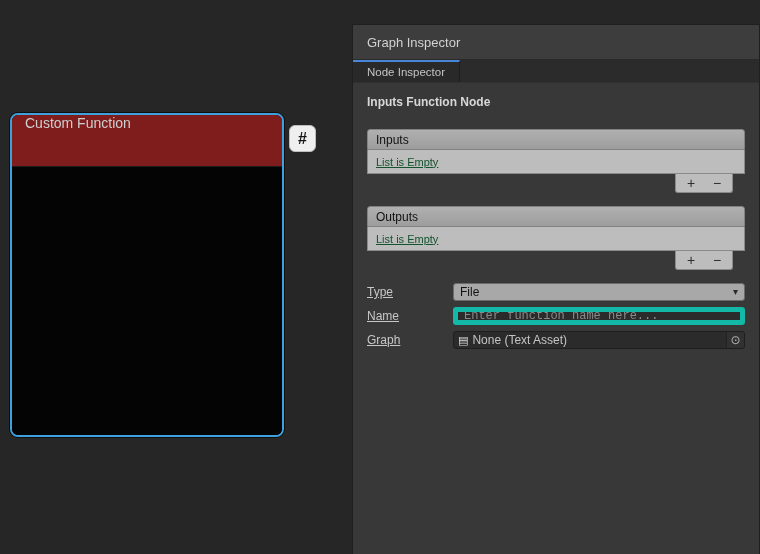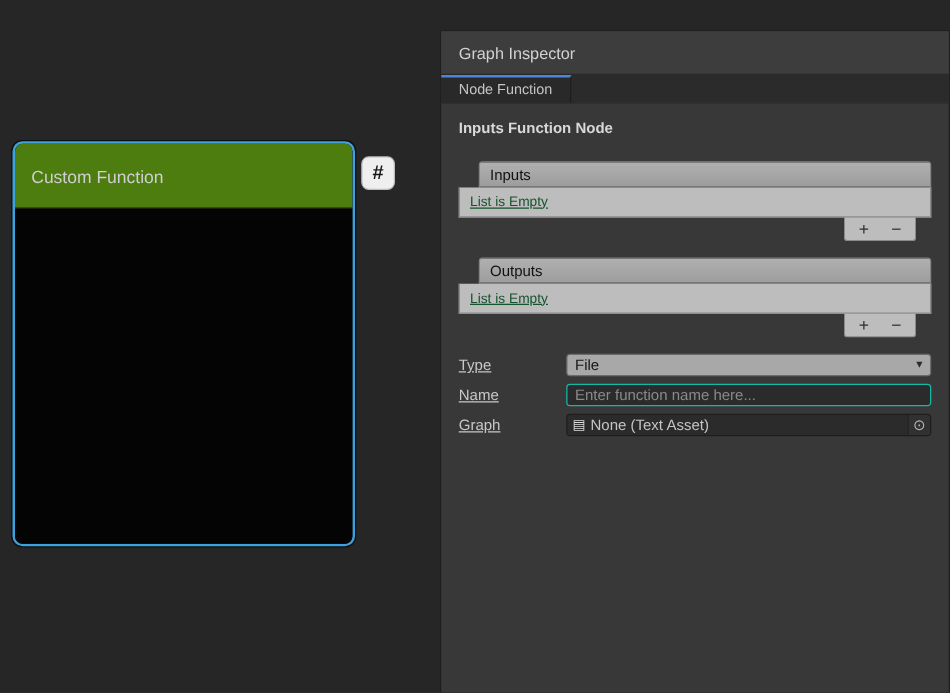--- a/index.html
+++ b/index.html
@@ -12,22 +12,22 @@
   .canvas{position:absolute;left:0;top:0;width:760px;height:554px;background:#262626;}
 
   
   .node{
     position:absolute;left:10px;top:113px;width:274px;height:324px;
     box-sizing:border-box;border:2px solid #3ea0dc;border-radius:8px;
     background:#040404;overflow:hidden;
     box-shadow:0 0 0 1px rgba(0,0,0,.6);
   }
   .node-header{
-    height:51px;background:#4d7c0f;border-bottom:1px solid #1d1d1d;
-    display:flex;align-items:center;padding:0 13px;
+    height:51px;background:#7f1d1d;border-bottom:1px solid #1d1d1d;
+    display:flex;padding:0 13px;
   }
   .node-title{color:#cfcfcf;font-size:14px;}
   .node-body{height:100%;background:#040404;}
 
   .hash-badge{
     position:absolute;left:289px;top:125px;width:27px;height:27px;
     background:#efefef;border:1px solid #bdbdbd;border-radius:6px;
     display:flex;align-items:center;justify-content:center;
     color:#161616;font-size:16px;font-weight:bold;box-sizing:border-box;
   }
@@ -54,21 +54,21 @@
   }
   .tab.active{border-top:2px solid #4a86d8;background:#292929;}
   .content{flex:1;padding:0 14px;overflow:hidden;}
   .section-heading{margin-top:12px;font-size:12px;font-weight:bold;color:#d8d8d8;}
 
   
   .rlist{margin-top:20px;}
   .rlist-header{
     height:21px;background:linear-gradient(#b0b0b0,#9d9d9d);
     border:1px solid #828282;border-radius:3px 3px 0 0;box-sizing:border-box;
-    display:flex;align-items:center;padding:0 8px;font-size:12px;color:#111;margin-left:16px;
+    display:flex;align-items:center;padding:0 8px;font-size:12px;color:#111;
   }
   .rlist-body{
     background:#bdbdbd;border:1px solid #8a8a8a;border-top:none;box-sizing:border-box;
     min-height:24px;display:flex;align-items:center;padding:0 8px;
   }
   .rlist-empty{font-size:11px;color:#14532d;text-decoration:underline;}
   .rlist-footerrow{display:flex;justify-content:flex-end;padding-right:12px;}
   .rlist-footer{
     width:58px;height:19px;background:#bdbdbd;border:1px solid #8a8a8a;border-top:none;
     border-radius:0 0 3px 3px;box-sizing:border-box;
@@ -84,23 +84,23 @@
   .fields{margin-top:13px;}
   .field-row{display:flex;align-items:center;height:18px;margin-bottom:6px;}
   .field-label{width:86px;flex:0 0 86px;font-size:12px;color:#c8c8c8;text-decoration:underline;}
   .dropdown{
     flex:1;height:18px;background:#a8a8a8;border:1px solid #6b6b6b;border-radius:3px;
     box-sizing:border-box;display:flex;align-items:center;padding:0 6px;gap:28px;
   }
   .dropdown-value{flex:1;font-size:12px;color:#141414;}
   .dropdown-arrow{font-size:10px;color:#2b2b2b;line-height:1;}
   .text-input{
-    flex:1;height:18px;background:#2b2b2b;border:1px solid #14b8a6;border-radius:3px;
+    flex:1;height:18px;background:#2b2b2b;border:5px solid #14b8a6;border-radius:3px;
     box-sizing:border-box;padding:0 6px;font-size:12px;color:#c4c4c4;outline:none;
-    font-family:Liberation Sans, sans-serif;
+    font-family:Liberation Mono, monospace;
   }
   .text-input::placeholder{color:#8a8a8a;opacity:1;}
   .objectfield{
     flex:1;height:18px;background:#2b2b2b;border:1px solid #1e1e1e;border-radius:3px;
     box-sizing:border-box;display:flex;align-items:center;padding:0 0 0 4px;overflow:hidden;
   }
   .obj-icon{font-size:11px;color:#dcdcdc;margin-right:4px;line-height:1;}
   .obj-value{flex:1;font-size:12px;color:#c4c4c4;white-space:nowrap;overflow:hidden;}
   .obj-picker{
     width:17px;height:100%;display:flex;align-items:center;justify-content:center;
@@ -124,21 +124,21 @@
   </div>
 
   <div class="inspector">
 
     <div class="inspector-titlebar">
       <span class="inspector-title">Graph Inspector</span>
     </div>
 
     <div class="tabbar">
       <div class="tab active">
-        <span>Node Function</span>
+        <span>Node Inspector</span>
       </div>
     </div>
 
     <div class="content">
 
       <div class="section-heading">Inputs Function Node</div>
 
       <div class="rlist">
         <div class="rlist-header">
           <span>Inputs</span>

